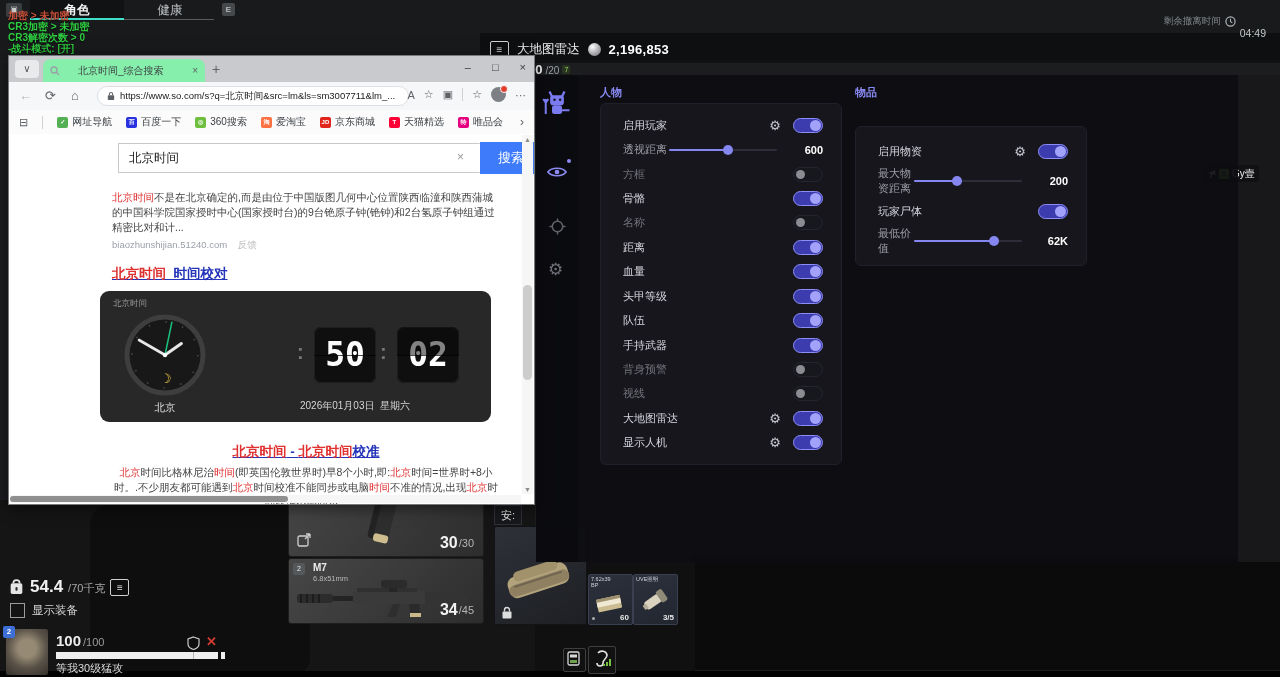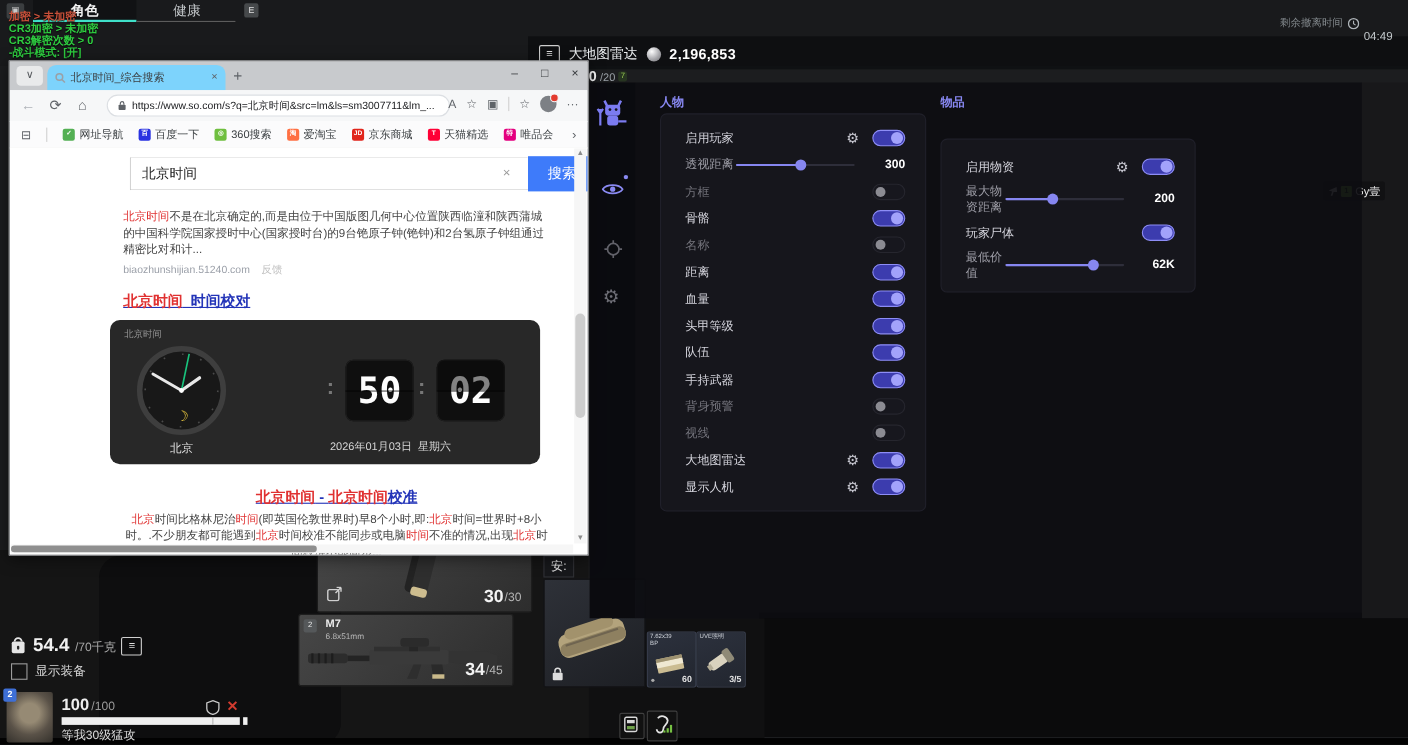--- a/index.html
+++ b/index.html
@@ -67,21 +67,21 @@
   .hp .m{color:#9b9b9b;font-size:11px;}
   .hpbar{left:56px;top:652px;width:162px;height:7px;background:#efefef;}
   .hpnotch{left:193px;top:652px;width:1px;height:7px;background:#b5b5b5;}
   .hpcap{left:221px;top:652px;width:4px;height:7px;background:#efefef;}
   .status{left:56px;top:661px;color:#dcdcdc;font-size:11px;}
   .redx{left:206px;top:634px;color:#d23b2f;font-size:13px;font-weight:bold;}
   
   .card{z-index:3;background:linear-gradient(135deg,#474747,#2d2d2d);border:1px solid #1e1e1e;
     border-radius:3px;overflow:hidden;}
   .wcard1{left:288px;top:486px;width:194px;height:69px;}
-  .wcard2{left:271px;top:558px;width:194px;height:64px;}
+  .wcard2{left:288px;top:558px;width:194px;height:64px;}
   .ammoTxt{position:absolute;right:9px;bottom:4px;display:flex;align-items:center;gap:1px;}
   .ammoTxt .v{color:#f2f2f2;font-size:16px;font-weight:bold;}
   .ammoTxt .m{color:#b5b5b5;font-size:11px;}
   .slotkey{position:absolute;left:4px;top:4px;width:12px;height:12px;background:#55585a;
     border-radius:2px;color:#e8e8e8;font-size:7px;text-align:center;line-height:12px;}
   .wname{position:absolute;left:24px;top:3px;color:#ececec;font-size:10px;font-weight:bold;}
   .wcal{position:absolute;left:24px;top:15px;color:#b9b9b9;font-size:7.5px;}
   .safechip{left:494px;top:505px;width:26px;height:18px;background:#17181b;border:1px solid #303136;
     color:#e8e8e8;font-size:11px;text-align:center;line-height:18px;z-index:3;}
   .safecard{left:494px;top:526px;width:91px;height:97px;background:linear-gradient(150deg,#2e3138,#1d1f24);
@@ -94,22 +94,22 @@
   .idot{position:absolute;left:3px;bottom:4px;width:3px;height:3px;border-radius:50%;background:#aaa;}
   .bchip{background:#111;border:1px solid #3f3f3f;border-radius:2px;z-index:3;}
   .devbox{left:563px;top:648px;width:21px;height:22px;}
   .earbox{left:588px;top:646px;width:26px;height:26px;}
   
   .browser{left:8px;top:55px;width:527px;height:450px;z-index:6;background:#fff;
     border:1px solid #77797c;box-shadow:0 3px 14px rgba(0,0,0,.55);box-sizing:border-box;}
   .titlebar{position:absolute;left:0;top:0;right:0;height:26px;background:#c8cacd;}
   .chevbtn{position:absolute;left:6px;top:4px;width:24px;height:18px;background:#e9eaeb;
     border-radius:4px;color:#55585c;font-size:10px;text-align:center;line-height:17px;}
-  .btab{position:absolute;left:34px;top:3px;width:162px;height:23px;background:#7dd3fc;
-    border-radius:8px 8px 0 0;display:flex;align-items:center;gap:4px;padding:0 7px;box-sizing:border-box;}
+  .btab{position:absolute;left:34px;top:3px;width:162px;height:23px;background:#86efac;
+    border-radius:8px 8px 0 0;display:flex;align-items:center;gap:18px;padding:0 7px;box-sizing:border-box;}
   .btab .t{flex:1;color:#3c4043;font-size:10px;white-space:nowrap;overflow:hidden;text-overflow:ellipsis;}
   .btab .x,.plus{color:#5f6368;font-size:10px;}
   .plus{position:absolute;left:203px;top:5px;font-size:14px;}
   .winbtns{position:absolute;right:8px;top:5px;display:flex;gap:21px;color:#3a3d40;font-size:11px;}
   .toolbar{position:absolute;left:0;top:26px;right:0;height:28px;background:#f6f7f8;
     border-bottom:1px solid #e3e5e8;}
   .tbi{position:absolute;top:6px;font-size:13px;color:#5f6368;}
   .urlpill{position:absolute;left:88px;top:4px;width:312px;height:20px;background:#fff;
     border:1px solid #dcdfe3;border-radius:11px;display:flex;align-items:center;gap:5px;
     padding:0 9px;box-sizing:border-box;}
@@ -536,21 +536,21 @@
               </div>
             </div>
           </div>
           <div class="esp-row">
             <span class="esp-label mid">透视距离</span>
             <div class="esp-ctrl">
               <div class="sl">
                 <div class="fill" style="width: 55%;"></div>
                 <div class="knob" style="left: 55%;"></div>
               </div>
-              <span class="esp-val">300</span>
+              <span class="esp-val">600</span>
             </div>
           </div>
           <div class="esp-row">
             <span class="esp-label dim">方框</span>
             <div class="esp-ctrl">
               <div class="tg off">
                 <div class="kn"></div>
               </div>
             </div>
           </div>

